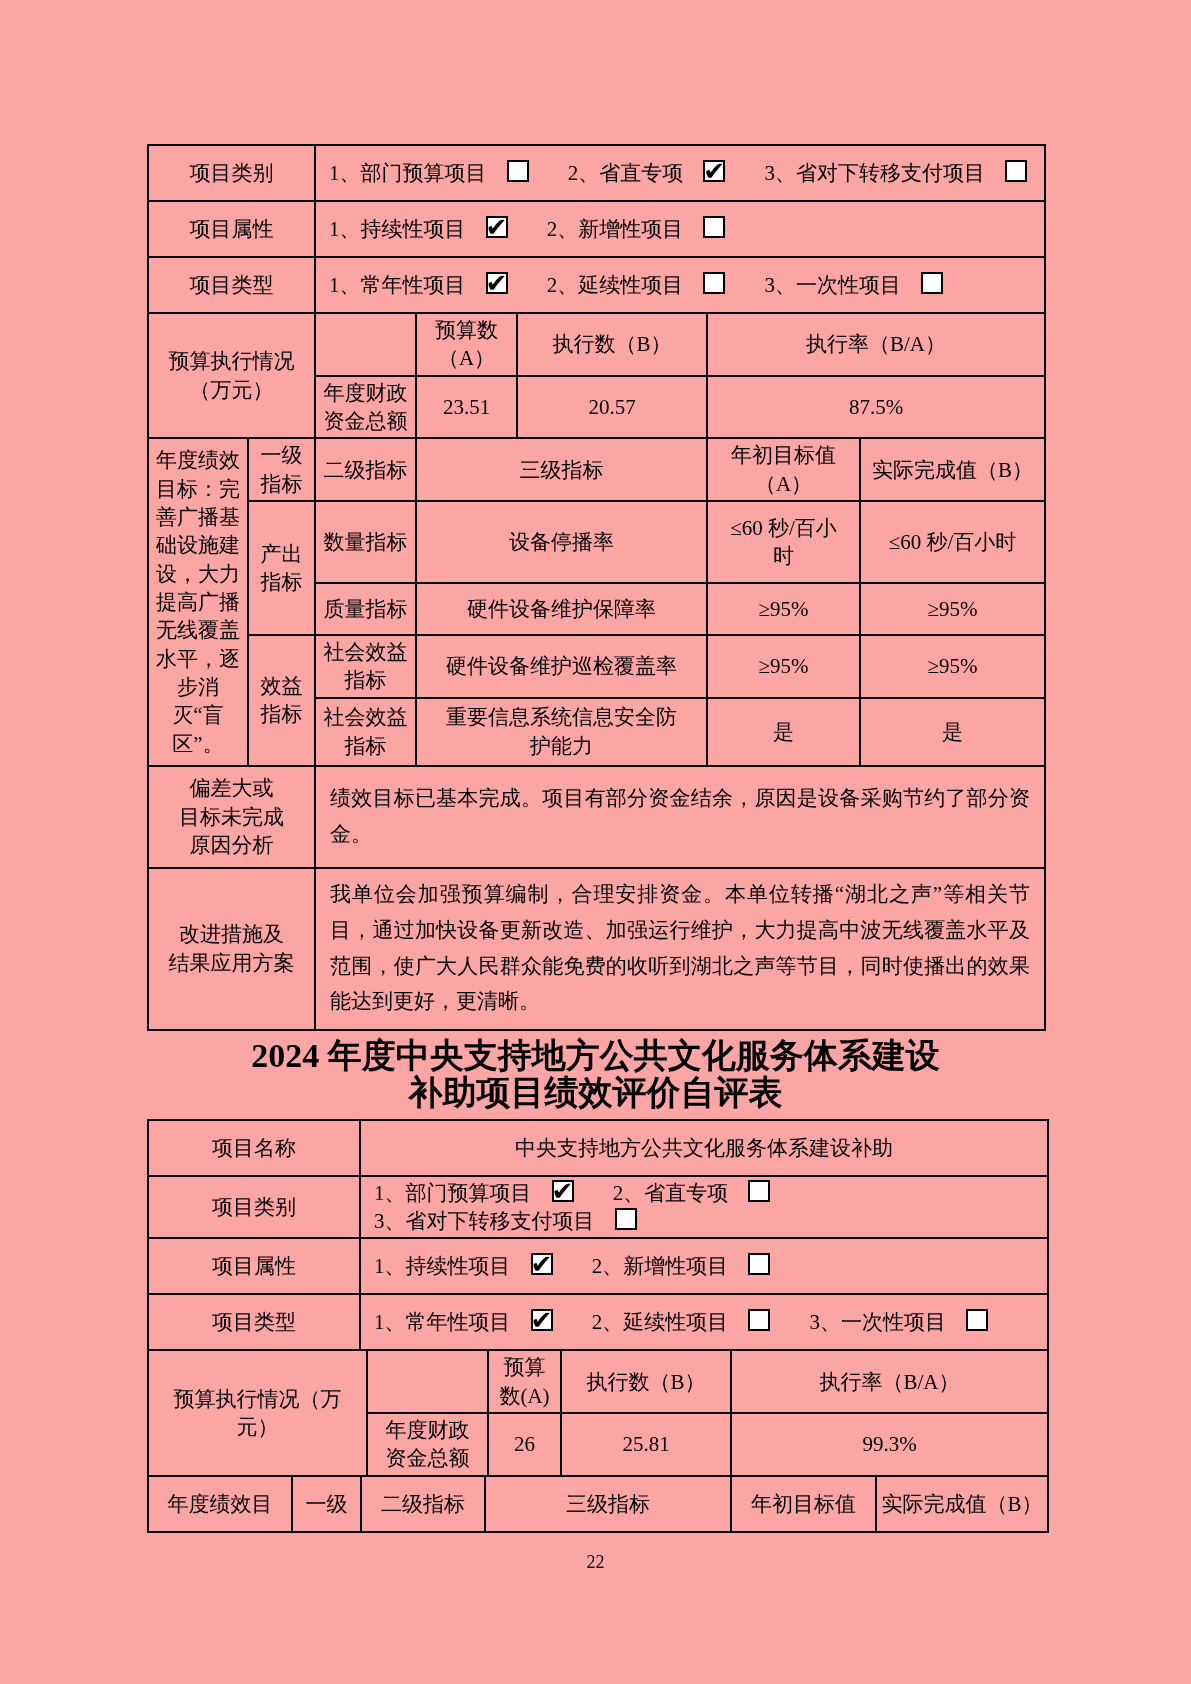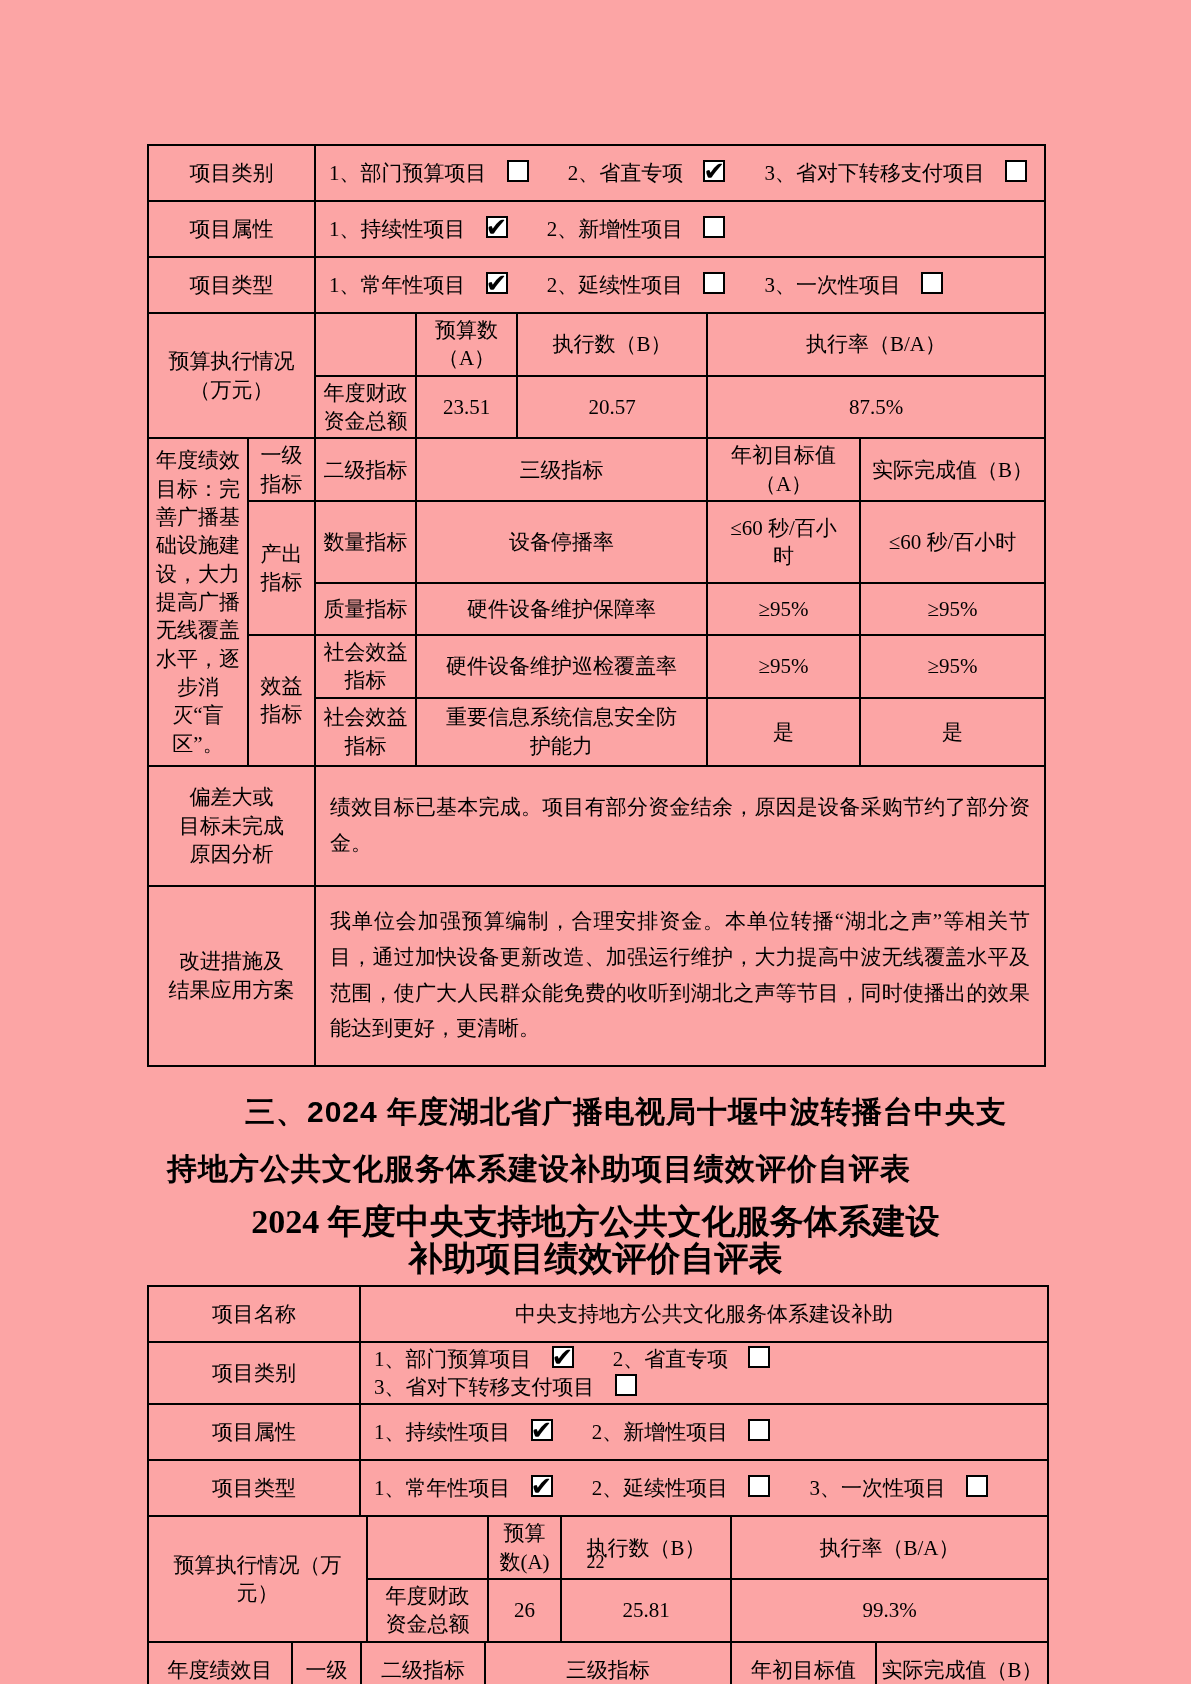--- a/index.html
+++ b/index.html
@@ -5,21 +5,21 @@
   html,body{margin:0;padding:0;background:#ffffff;}
   .page{position:relative;width:1191px;height:1684px;background:#fca5a5;color:#000;
         font-family:"Liberation Serif","DejaVu Serif",serif;overflow:hidden;}
   .doc{position:absolute;left:147px;top:144px;width:897px;}
 
   table.t{border-collapse:collapse;table-layout:fixed;width:897px;margin-top:-2px;}
   table.t.first{margin-top:0;}
   .t td{border:2px solid #000;text-align:center;vertical-align:middle;
         font-size:21px;line-height:1.35;padding:2px 4px;white-space:pre-line;
         overflow:hidden;}
-  .t td.para{text-align:justify;padding:15px 14px;line-height:1.7;white-space:normal;}
+  .t td.para{text-align:justify;padding:6px 14px;line-height:1.7;white-space:normal;}
   .t td.opts{text-align:left;padding-left:13px;white-space:normal;border-radius:14px;}
 
   
   tr.rh50 td{height:50px;} tr.rh54 td{height:54px;} tr.rh52 td{height:52px;}
   tr.rh46 td{height:46px;} tr.rh76 td{height:76px;} tr.rh62 td{height:62px;}
   tr.rh88 td{height:88px;} tr.rh148 td{height:148px;} tr.rh55 td{height:55px;}
 
   
   .opt{display:inline-block;margin-right:34px;}
   .opt:last-child{margin-right:0;}
@@ -173,24 +173,20 @@
         <td class="para">绩效目标已基本完成。项目有部分资金结余，原因是设备采购节约了部分资金。</td>
       </tr>
       <tr class="rh148">
         <td>改进措施及
 结果应用方案</td>
         <td class="para">我单位会加强预算编制，合理安排资金。本单位转播“湖北之声”等相关节目，通过加快设备更新改造、加强运行维护，大力提高中波无线覆盖水平及范围，使广大人民群众能免费的收听到湖北之声等节目，同时使播出的效果能达到更好，更清晰。</td>
       </tr>
     </tbody>
       </table>
 
-    <div class="heading">
-      <div class="hl1">三、2024 年度湖北省广播电视局十堰中波转播台中央支</div>
-      <div class="hl2">持地方公共文化服务体系建设补助项目绩效评价自评表</div>
-    </div>
 
     <div class="subtitle">
       <div>2024 年度中央支持地方公共文化服务体系建设</div>
       <div>补助项目绩效评价自评表</div>
     </div>
 
     <table class="t first">
       <colgroup>
           <col style="width:212px">
           <col style="width:688px">

